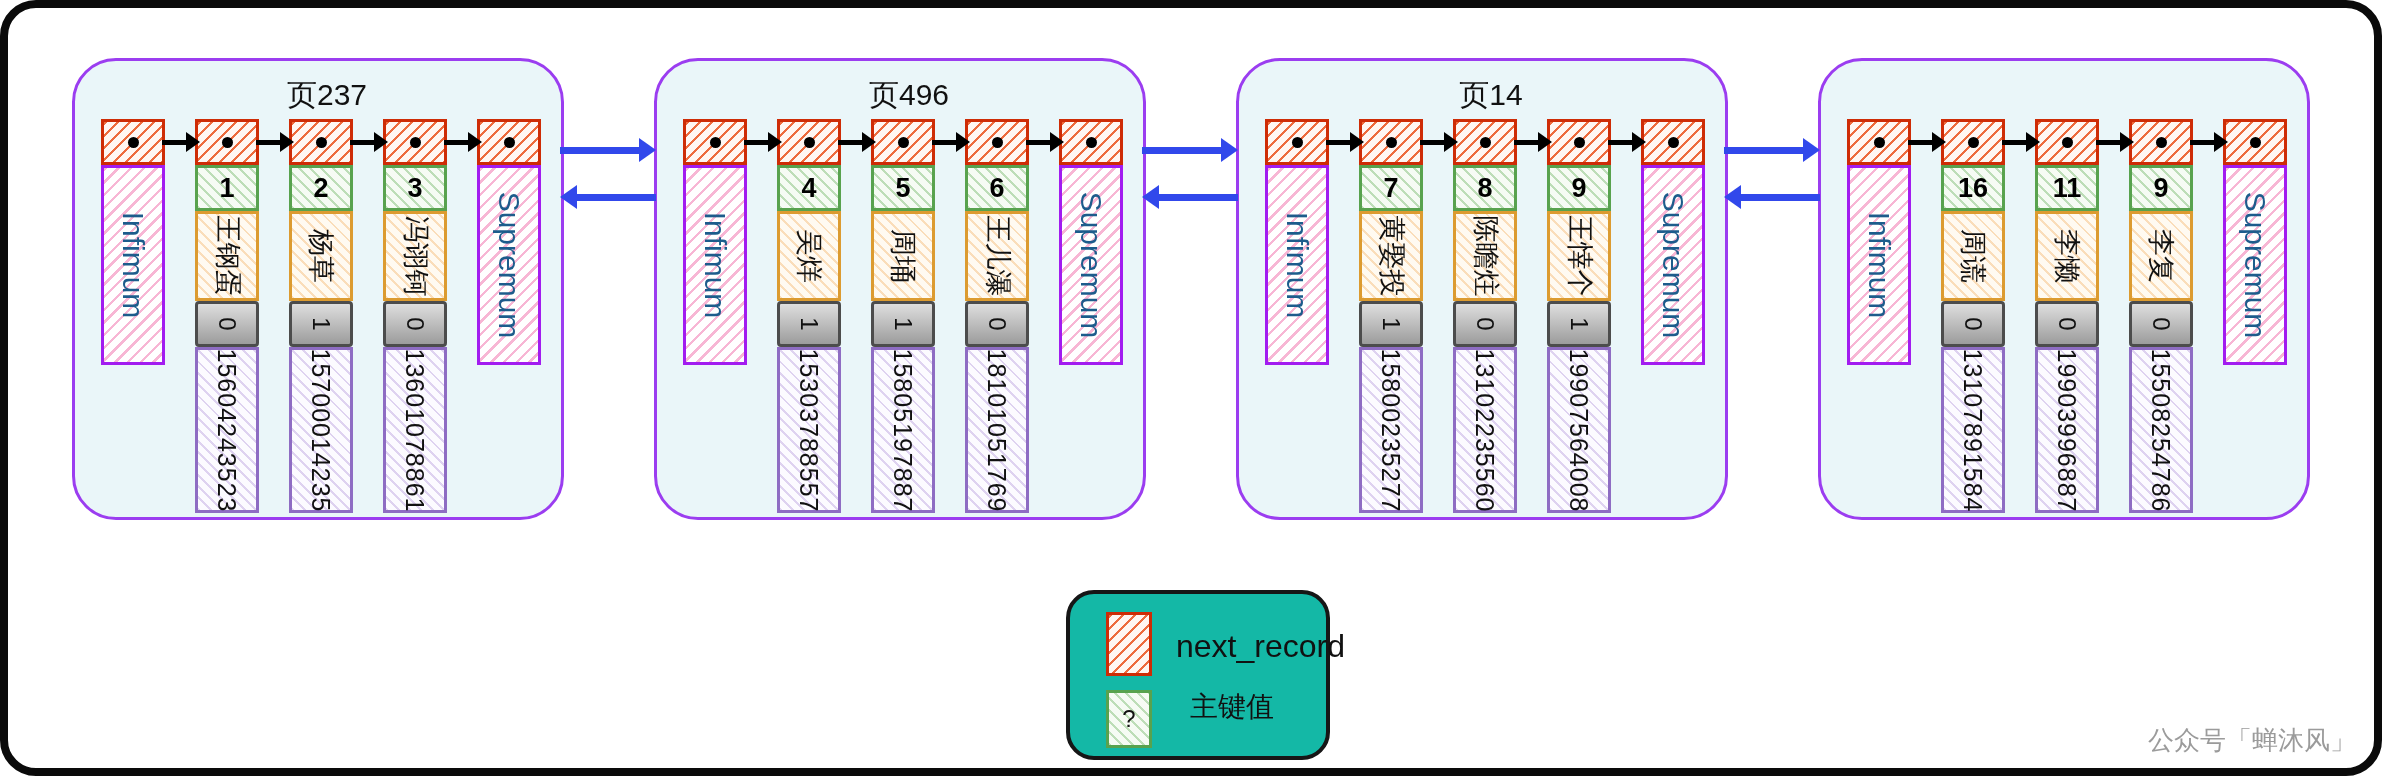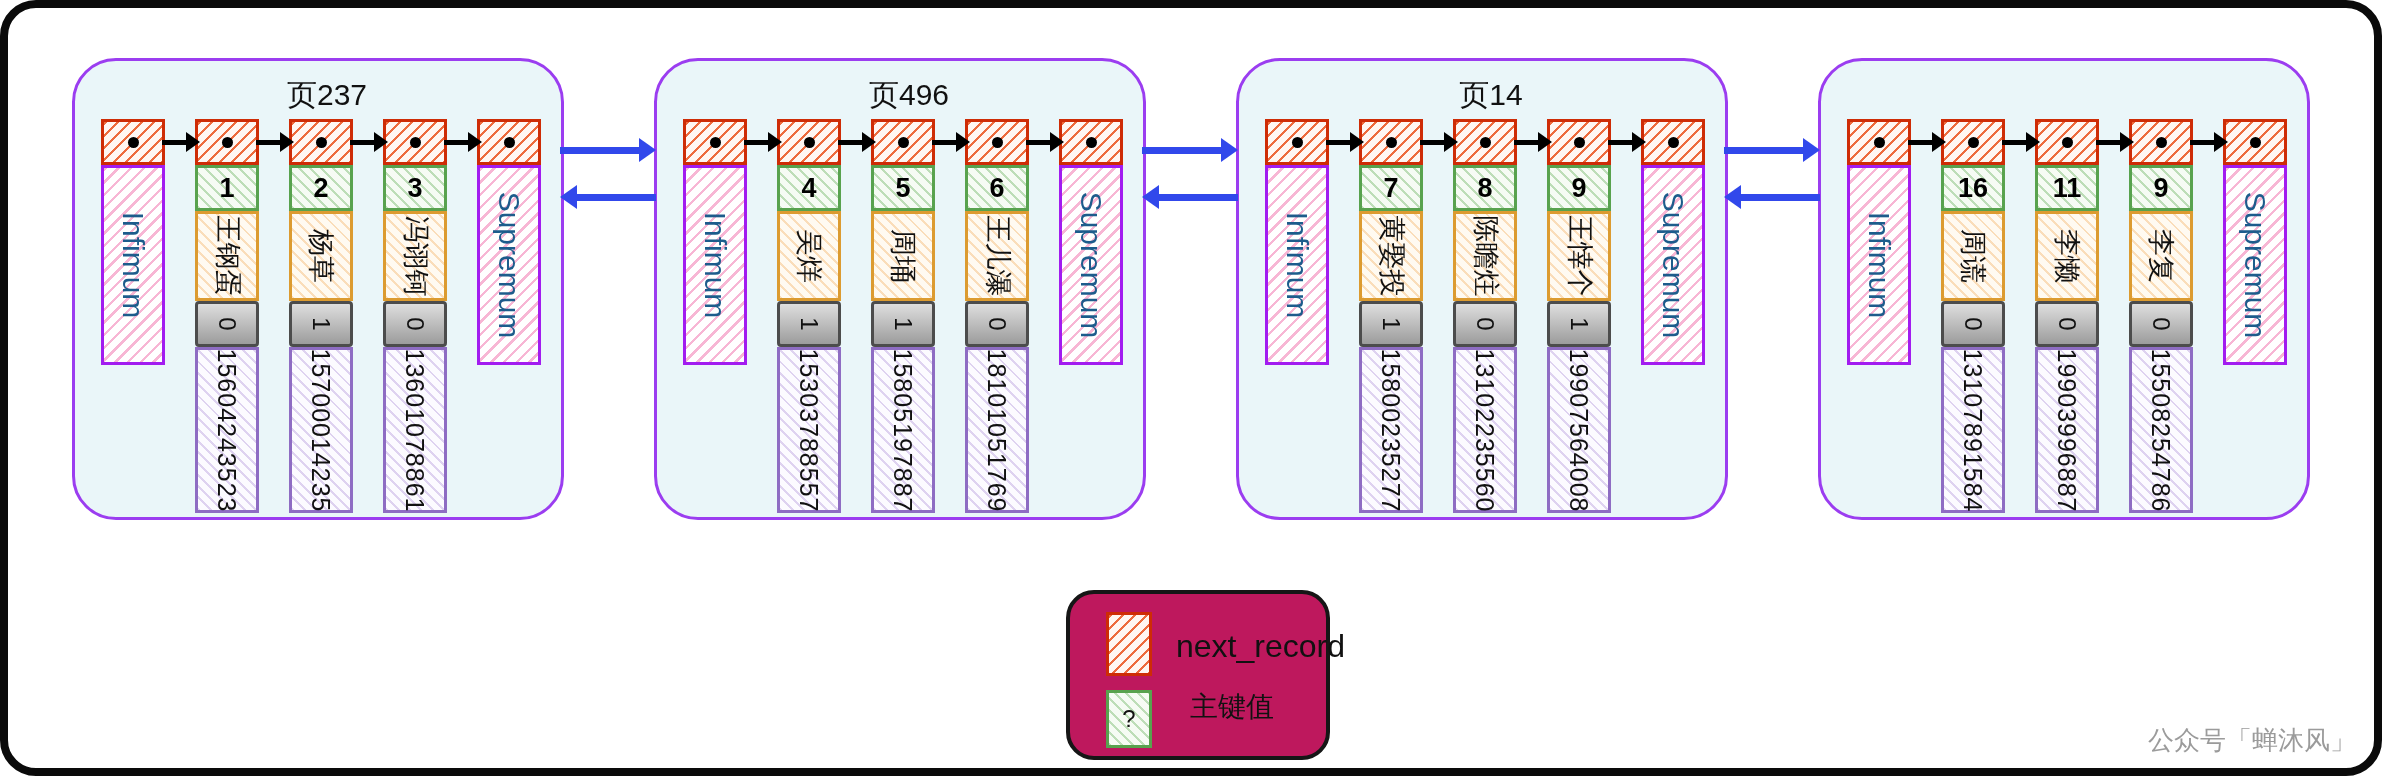--- a/index.html
+++ b/index.html
@@ -51,21 +51,21 @@
   .harrow .line{flex:1;height:5px;background:#000;}
   .harrow .head{width:0;height:0;border-left:14px solid #000;border-top:10px solid transparent;border-bottom:10px solid transparent;}
   .blue-arrow{position:absolute;display:flex;align-items:center;width:96px;height:24px;}
   .blue-arrow .line{flex:1;height:7px;background:#3148eb;}
   .blue-arrow .head{width:0;height:0;border-top:12px solid transparent;border-bottom:12px solid transparent;}
   .blue-arrow.right .head{border-left:17px solid #3148eb;}
   .blue-arrow.left{flex-direction:row-reverse;}
   .blue-arrow.left .head{border-right:17px solid #3148eb;}
   .legend{
     position:absolute;left:1058px;top:582px;width:264px;height:170px;box-sizing:border-box;
-    border:4px solid #161616;border-radius:28px;background:#be185d;
+    border:4px solid #161616;border-radius:28px;background:#14b8a6;
   }
   .legend .swatch-red{
     position:absolute;left:36px;top:18px;width:46px;height:64px;box-sizing:border-box;border:3px solid #ce2c06;
     background:#fff6f2 repeating-linear-gradient(135deg, rgba(233,72,16,.8) 0 2.5px, rgba(0,0,0,0) 2.5px 8.5px);
   }
   .legend .swatch-green{
     position:absolute;left:36px;top:96px;width:46px;height:58px;box-sizing:border-box;border:3px solid #58a24e;
     background:#f6fbf4 repeating-linear-gradient(45deg, rgba(120,185,110,.45) 0 2px, rgba(0,0,0,0) 2px 8px);
     display:flex;align-items:center;justify-content:center;font-size:24px;color:#111;
   }

